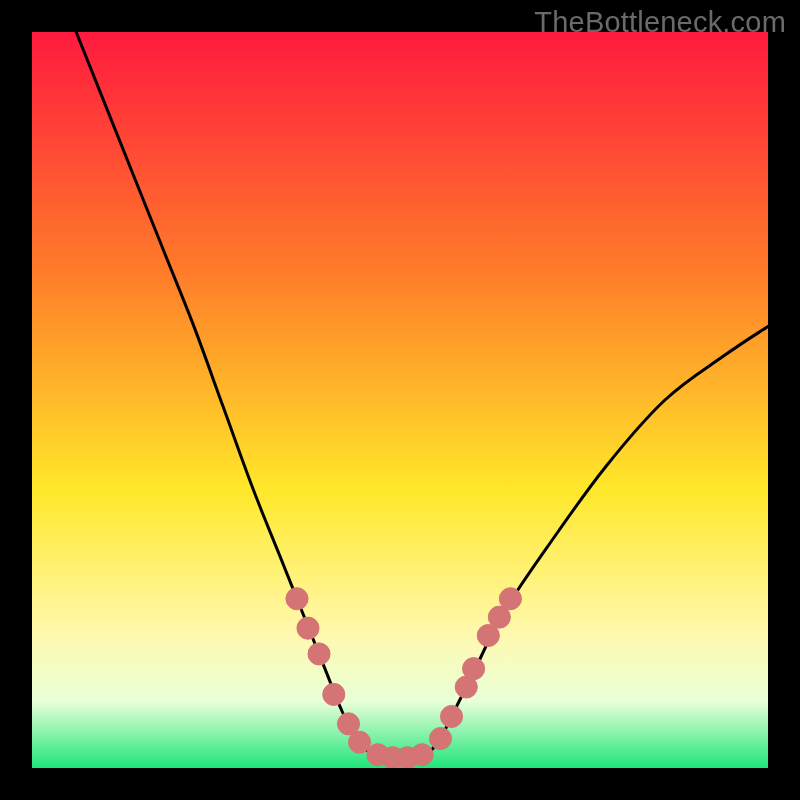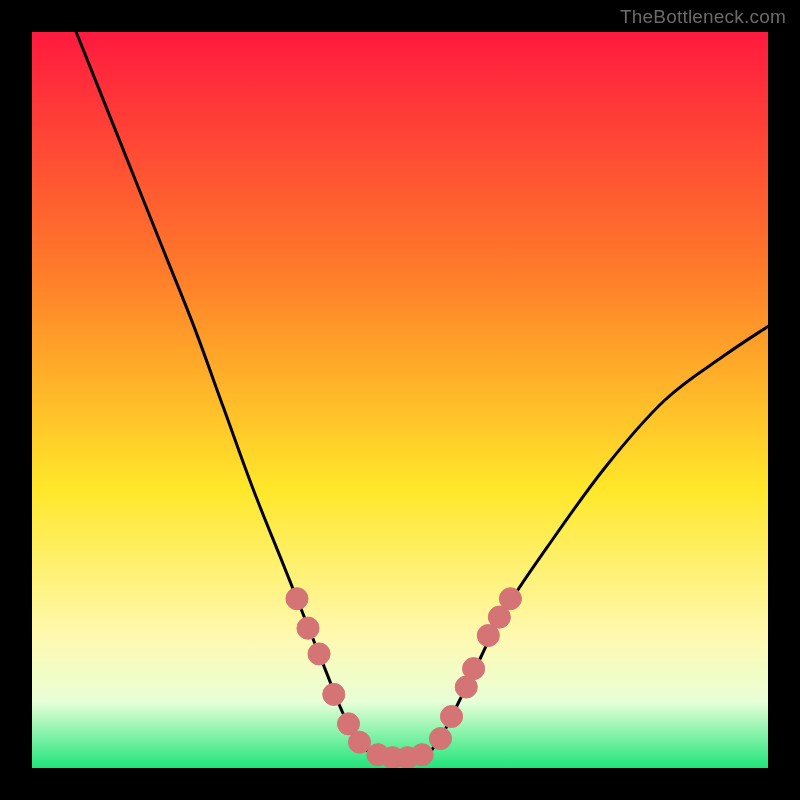--- a/index.html
+++ b/index.html
@@ -21,21 +21,21 @@
     left: 32px;
     top: 32px;
     width: 736px;
     height: 736px;
   }
   .watermark {
     position: absolute;
     top: 6px;
     right: 14px;
     color: #6a6a6a;
-    font-size: 19px;
+    font-size: 29px;
     letter-spacing: 0.2px;
     font-weight: 400;
   }
   svg { display: block; }
 </style>
 </head>
 <body>
 
 <div class="frame">
 

